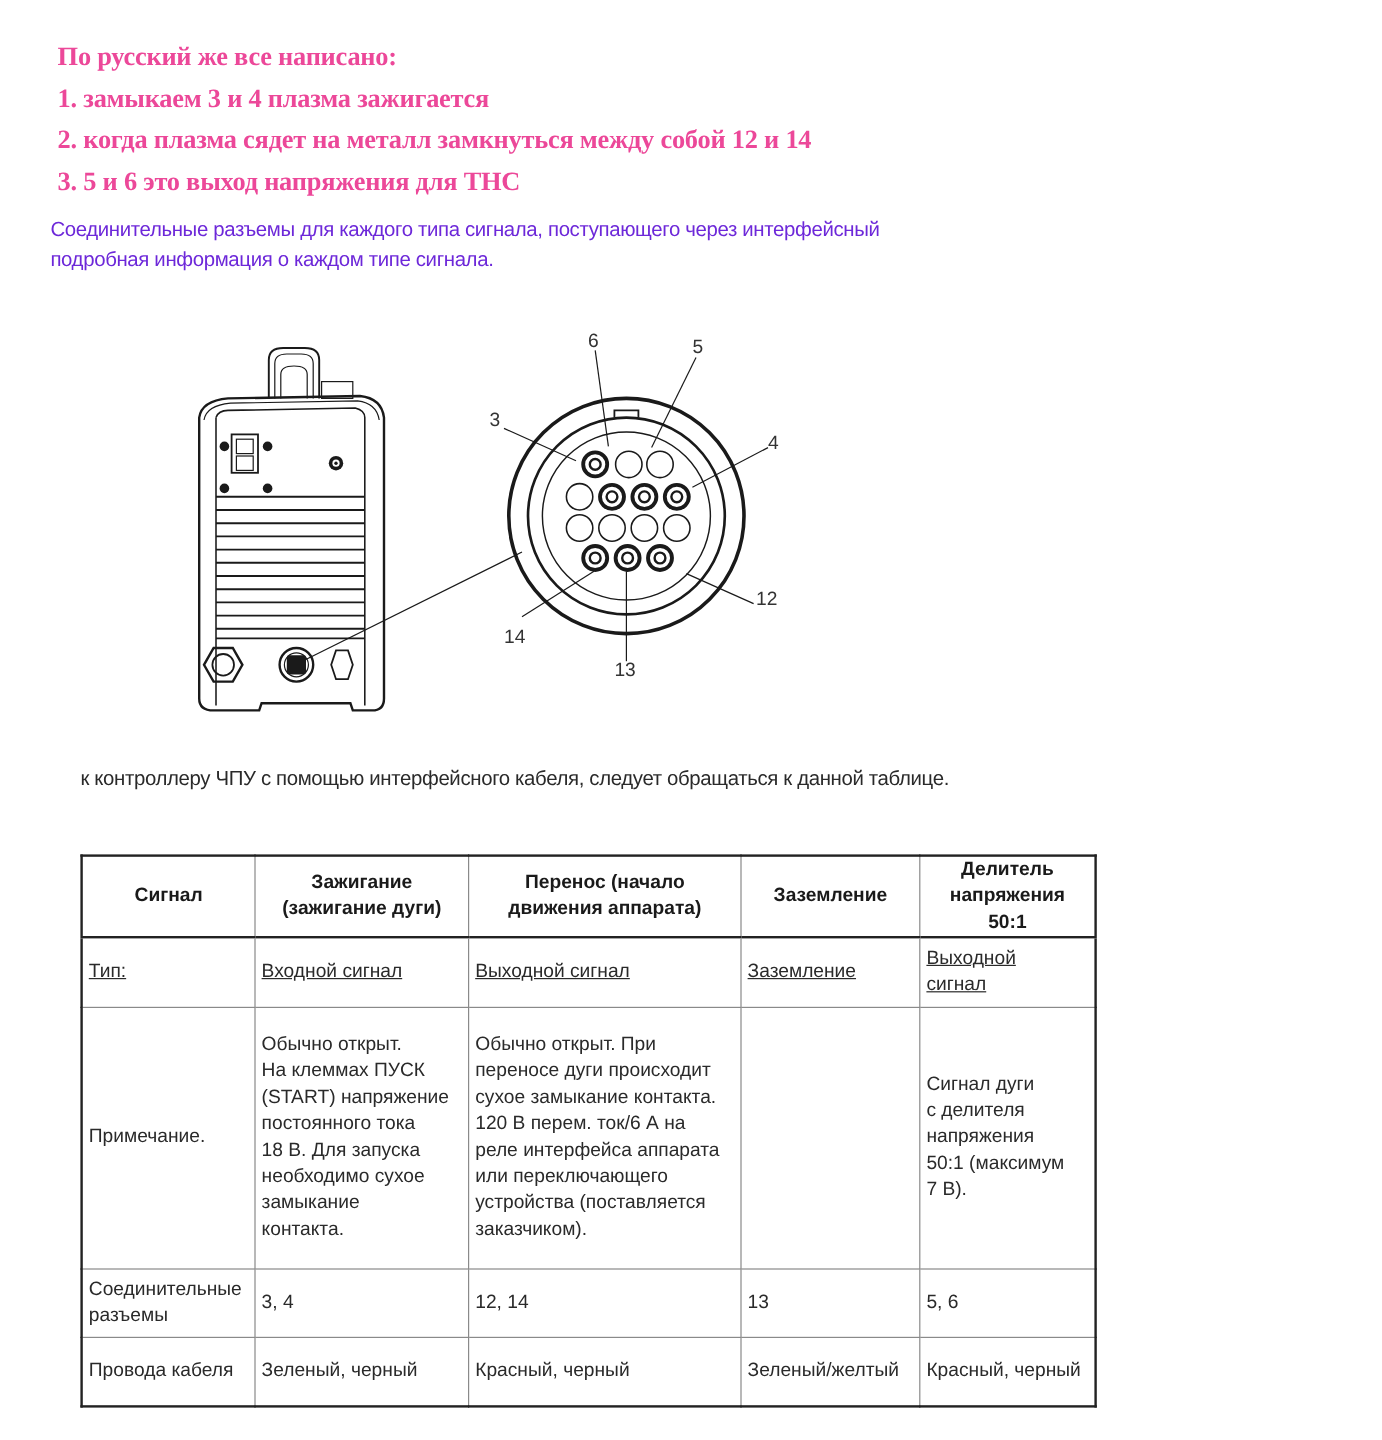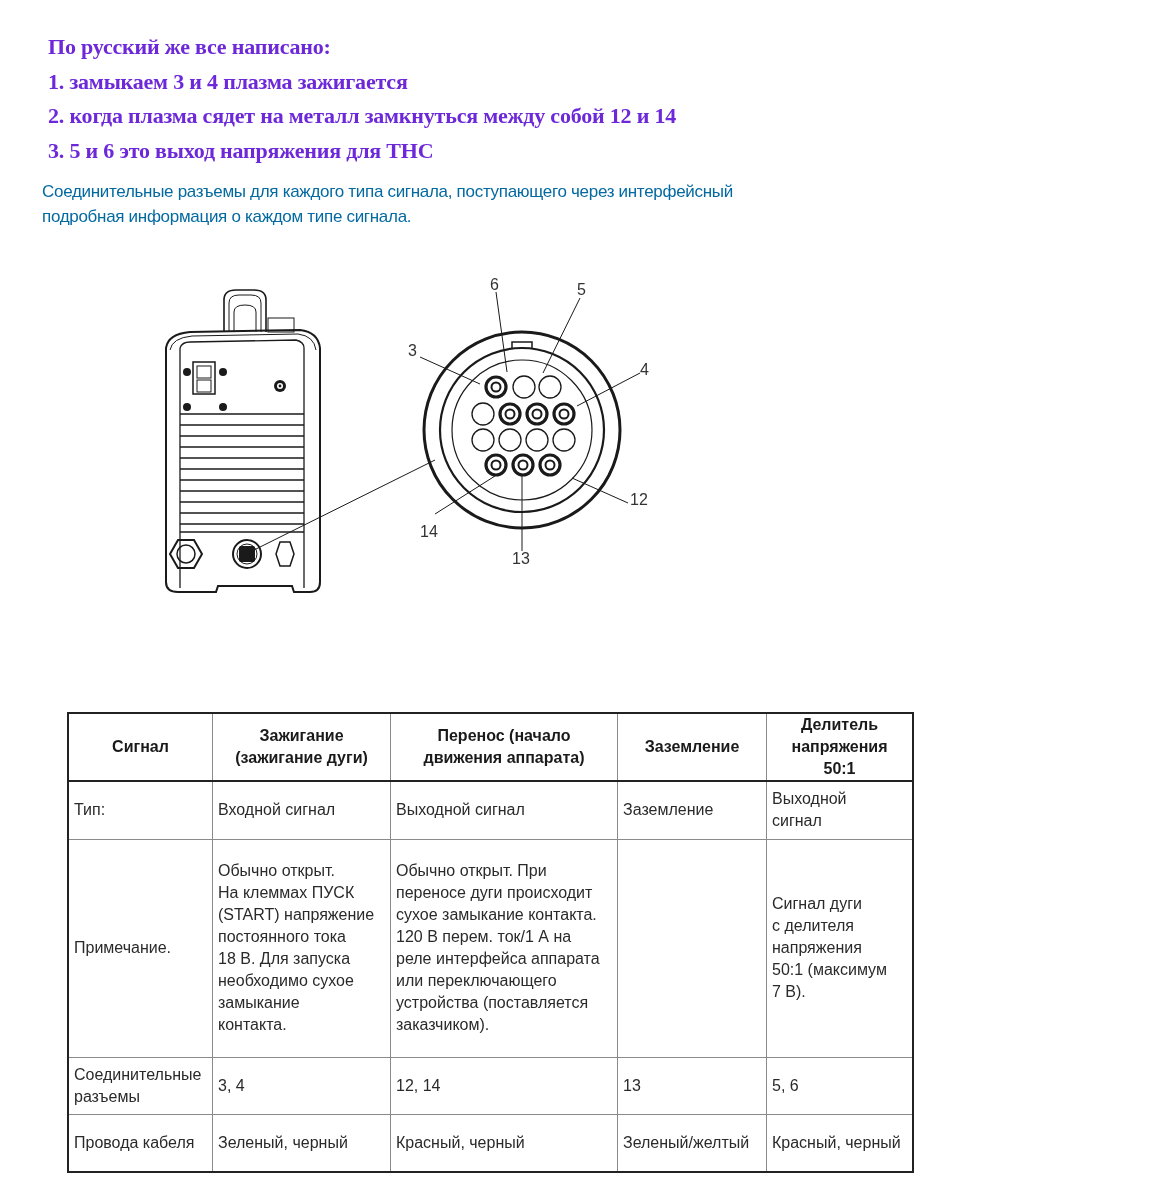--- a/index.html
+++ b/index.html
@@ -1,19 +1,19 @@
 <!DOCTYPE html>
 <html><head>
 <meta charset="utf-8">
 <style>
   html, body { margin:0; padding:0; background:#ffffff; }
   body { width:1152px; height:1200px; position:relative; overflow:hidden; font-family:"Liberation Sans", sans-serif; color:#222; }
-  .note { position:absolute; left:48px; top:30px; color:#6d28d9; font-family:"Liberation Serif", serif; font-weight:bold; font-size:22px; line-height:34.5px; letter-spacing:-0.2px; }
+  .note { position:absolute; left:48px; top:30px; color:#ec4899; font-family:"Liberation Serif", serif; font-weight:bold; font-size:22px; line-height:34.5px; letter-spacing:-0.2px; }
   .note div { white-space:nowrap; }
-  .intro { position:absolute; left:42px; top:180px; width:790px; font-size:17px; line-height:24.5px; color:#0369a1; white-space:nowrap; overflow:hidden; letter-spacing:-0.3px; }
+  .intro { position:absolute; left:42px; top:180px; width:790px; font-size:17px; line-height:24.5px; color:#6d28d9; white-space:nowrap; overflow:hidden; letter-spacing:-0.3px; }
   .intro div { white-space:nowrap; }
   .figure { position:absolute; left:150px; top:270px; width:520px; height:340px; }
   .figure svg { position:absolute; left:0; top:0; }
   .pin-label { position:absolute; font-size:16px; color:#333; }
   .para2 { position:absolute; left:67px; top:636px; font-size:17px; line-height:25px; color:#2a2a2a; letter-spacing:-0.3px; white-space:nowrap; }
   table.sig { position:absolute; left:67px; top:712px; border-collapse:collapse; font-size:16px; color:#2a2a2a; }
   table.sig td, table.sig th { border:1.5px solid #8a8a8a; padding:0 5px; vertical-align:middle; text-align:left; line-height:22px; }
   table.sig th { font-weight:bold; text-align:center; color:#1a1a1a; font-size:16px; }
   table.sig { border:2.5px solid #222; }
   table.sig tr.head th { border-bottom:2.5px solid #222; }
@@ -128,20 +128,21 @@
   <span class="pin-label" style="left:340px;top:6px;">6</span>
   <span class="pin-label" style="left:427px;top:11px;">5</span>
   <span class="pin-label" style="left:258px;top:72px;">3</span>
   <span class="pin-label" style="left:490px;top:91px;">4</span>
   <span class="pin-label" style="left:480px;top:221px;">12</span>
   <span class="pin-label" style="left:270px;top:253px;text-align:right;">14</span>
   <span class="pin-label" style="left:362px;top:280px;">13</span>
 </div>
 
 <div class="para2">
+  <div>к контроллеру ЧПУ с помощью интерфейсного кабеля, следует обращаться к данной таблице.</div>
 </div>
 
 <table class="sig">
   <tbody>
       <tr class="head" style="height:66px;">
     <th class="c1">
           <div>Сигнал</div>
         </th>
     <th class="c2">
           <div>Зажигание</div>
@@ -153,21 +154,21 @@
         </th>
     <th class="c4">
           <div>Заземление</div>
         </th>
     <th class="c5">
           <div>Делитель</div>
           <div>напряжения</div>
           <div>50:1</div>
         </th>
   </tr>
-  <tr style="height:58px;">
+  <tr style="height:58px;text-decoration:underline;">
     <td>
           <div>Тип:</div>
         </td>
     <td>
           <div>Входной сигнал</div>
         </td>
     <td>
           <div>Выходной сигнал</div>
         </td>
     <td>
@@ -189,21 +190,21 @@
           <div>постоянного тока</div>
           <div>18 В. Для запуска</div>
           <div>необходимо сухое</div>
           <div>замыкание</div>
           <div>контакта.</div>
     </td>
     <td>
       <div>Обычно открыт. При</div>
           <div>переносе дуги происходит</div>
           <div>сухое замыкание контакта.</div>
-          <div>120 В перем. ток/1 А на</div>
+          <div>120 В перем. ток/6 А на</div>
           <div>реле интерфейса аппарата</div>
           <div>или переключающего</div>
           <div>устройства (поставляется</div>
           <div>заказчиком).</div>
     </td>
     <td>
           <div></div>
         </td>
     <td>
       <div>Сигнал дуги</div>

